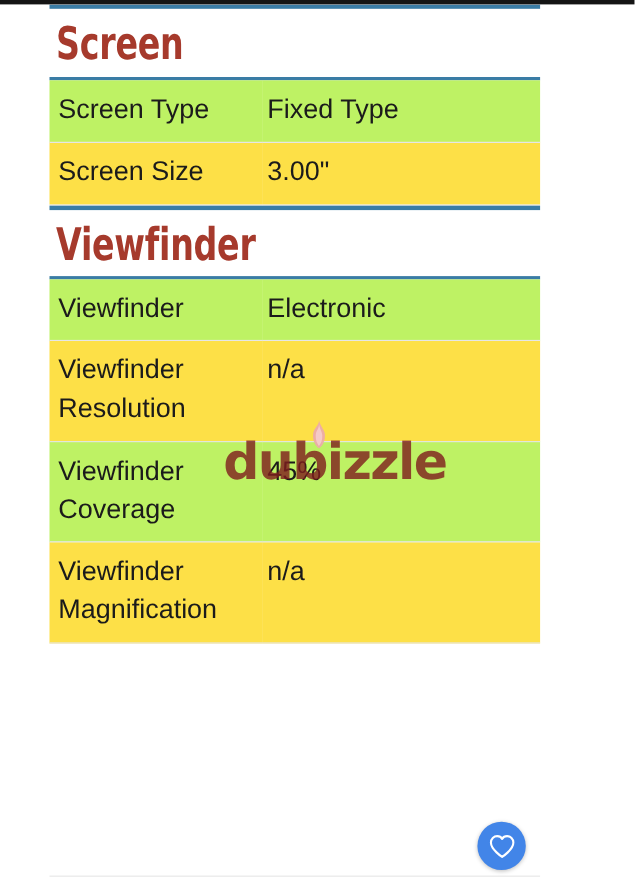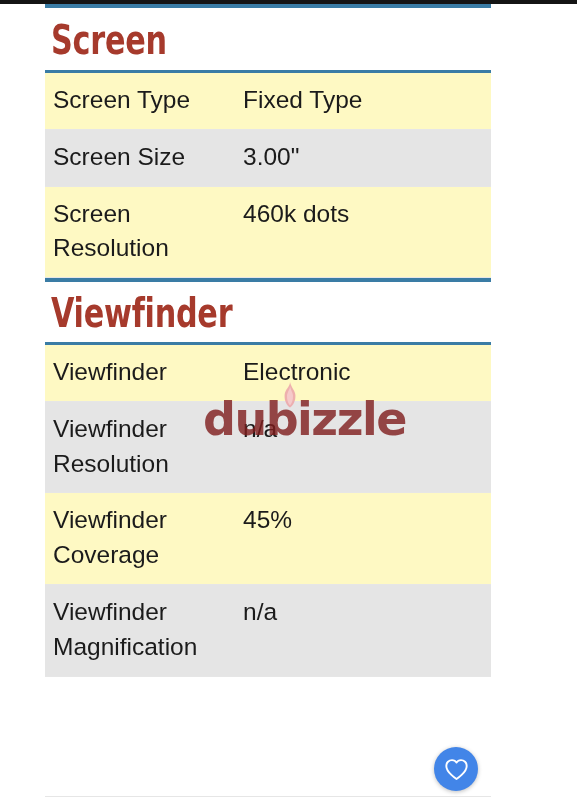--- a/index.html
+++ b/index.html
@@ -76,24 +76,24 @@
     padding-bottom: 8px;
   }
 
   
   .spec-table {
     width: 504px;
     border-collapse: collapse;
     table-layout: fixed;
   }
   .spec-table tr {
-    background: #e5e5e5;
+    background: #fde047;
   }
   .spec-table tr.shaded {
-    background: #fef9c3;
+    background: #bef264;
     margin-left: 34px;
   }
   .spec-table td {
     border-bottom: 1px solid #e6e6e6;
     vertical-align: top;
     font-size: 24.5px;
     line-height: 1.42;
     color: #1b1b1b;
     padding: 10px 0 11px 0;
     font-weight: normal;
@@ -196,24 +196,20 @@
       <table class="spec-table">
         <tbody>
           <tr class="shaded">
             <td class="label">Screen Type</td>
             <td class="value">Fixed Type</td>
           </tr>
           <tr>
             <td class="label">Screen Size</td>
             <td class="value">3.00"</td>
           </tr>
-          <tr class="shaded">
-            <td class="label">Screen Resolution</td>
-            <td class="value">460k dots</td>
-          </tr>
         </tbody>
       </table>
     </div>
 
     <div>
       <div class="rule"></div>
 
       <div class="heading-wrap vf">
         <div class="section-heading">Viewfinder</div>
       </div>

